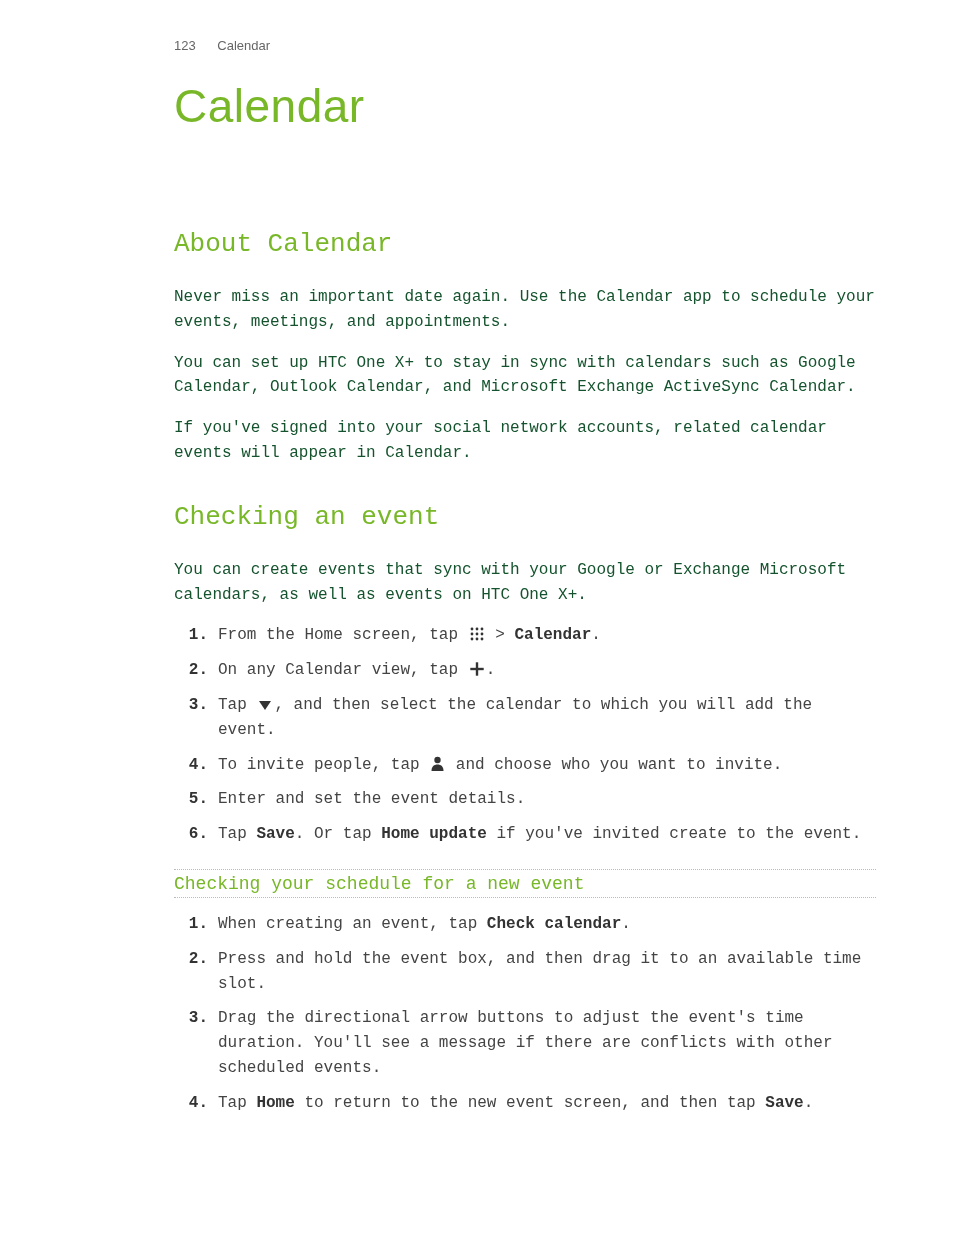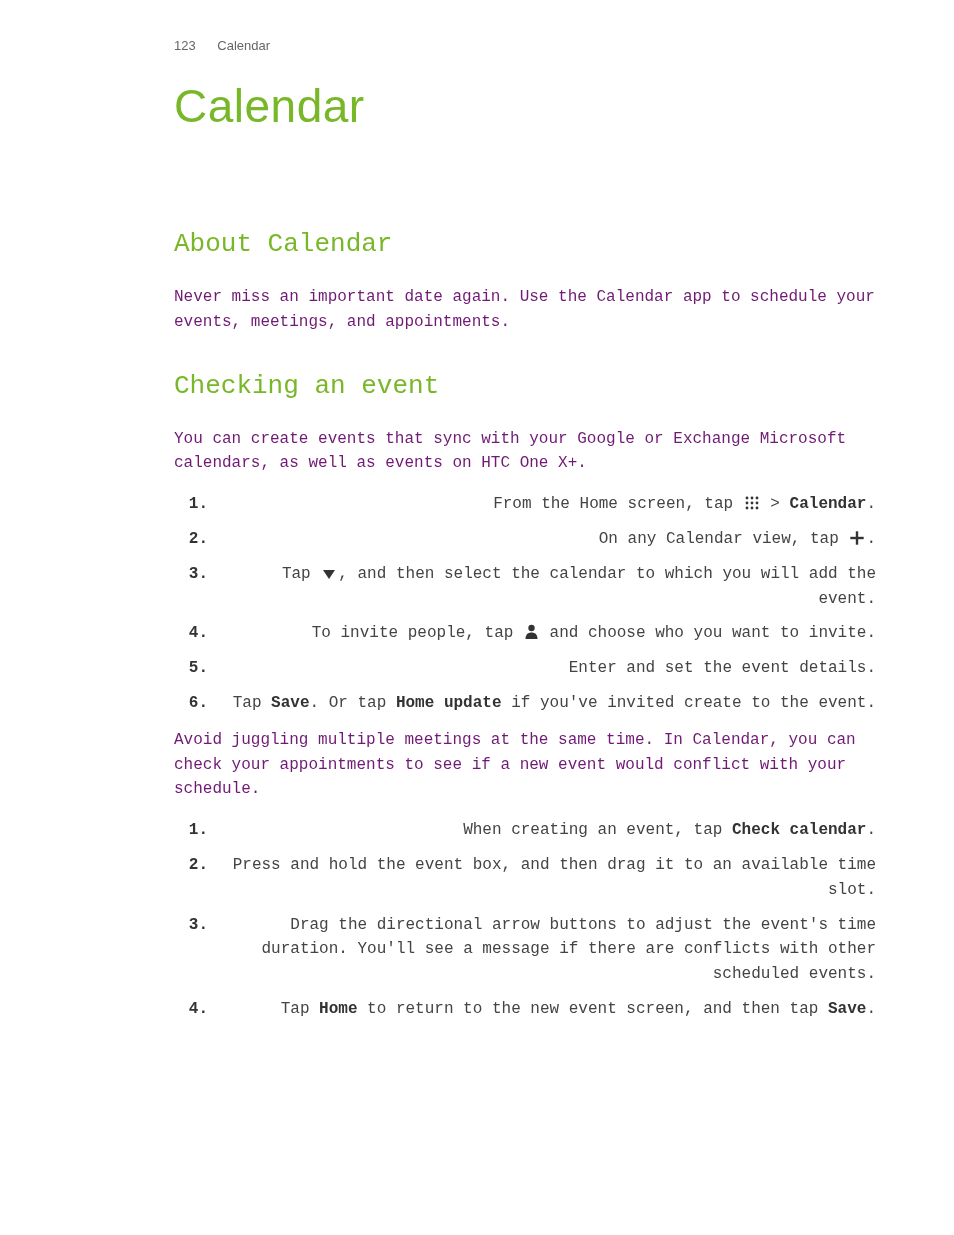--- a/index.html
+++ b/index.html
@@ -46,29 +46,28 @@
     margin: 0;
     border-top: 1px dotted #bbb;
     border-bottom: 1px dotted #bbb;
     padding: 4px 0 3px 0;
     margin-top: 22px;
     margin-bottom: 14px;
   }
   p.body {
     font-size: 16px;
     line-height: 1.55;
-    color: #701a75;
+    color: #14532d;
     margin: 0 0 16px 0;
   }
   ol.steps {
     list-style: none;
     counter-reset: step;
     padding: 0;
     margin: 8px 0 12px 10px;
-    text-align: right;
   }
   ol.steps > li {
     counter-increment: step;
     position: relative;
     padding-left: 34px;
     font-size: 16px;
     line-height: 1.55;
     color: #444;
     margin-bottom: 10px;
   }
@@ -103,20 +102,22 @@
   <div class="running-head">
     <span class="pg">123</span>
     <span>Calendar</span>
   </div>
 
   <h1 class="chapter">Calendar</h1>
 
   <div class="sec-block">
     <h2 class="section">About Calendar</h2>
     <p class="body">Never miss an important date again. Use the Calendar app to schedule your events, meetings, and appointments.</p>
+    <p class="body">You can set up HTC One X+ to stay in sync with calendars such as Google Calendar, Outlook Calendar, and Microsoft Exchange ActiveSync Calendar.</p>
+    <p class="body">If you've signed into your social network accounts, related calendar events will appear in Calendar.</p>
   </div>
 
   <div class="sec-block">
     <h2 class="section">Checking an event</h2>
     <p class="body">You can create events that sync with your Google or Exchange Microsoft calendars, as well as events on HTC One X+.</p>
 
     <ol class="steps">
       <li>
         <span>From the Home screen, tap </span><span class="icon"><svg width="14" height="14" viewBox="0 0 14 14">
               <g fill="#333">
@@ -154,21 +155,21 @@
             </svg></span><span> and choose who you want to invite.</span>
       </li>
       <li>
         <span>Enter and set the event details.</span>
       </li>
       <li>
         <span>Tap </span><span class="bold">Save</span><span>. Or tap </span><span class="bold">Home update</span><span> if you've invited create to the event.</span>
       </li>
     </ol>
 
-    <p class="body">Avoid juggling multiple meetings at the same time. In Calendar, you can check your appointments to see if a new event would conflict with your schedule.</p>
+    <h3 class="subsection">Checking your schedule for a new event</h3>
 
     <ol class="steps">
       <li>
         <span>When creating an event, tap </span><span class="bold">Check calendar</span><span>.</span>
       </li>
       <li>
         <span>Press and hold the event box, and then drag it to an available time slot.</span>
       </li>
       <li>
         <span>Drag the directional arrow buttons to adjust the event's time duration. You'll see a message if there are conflicts with other scheduled events.</span>

